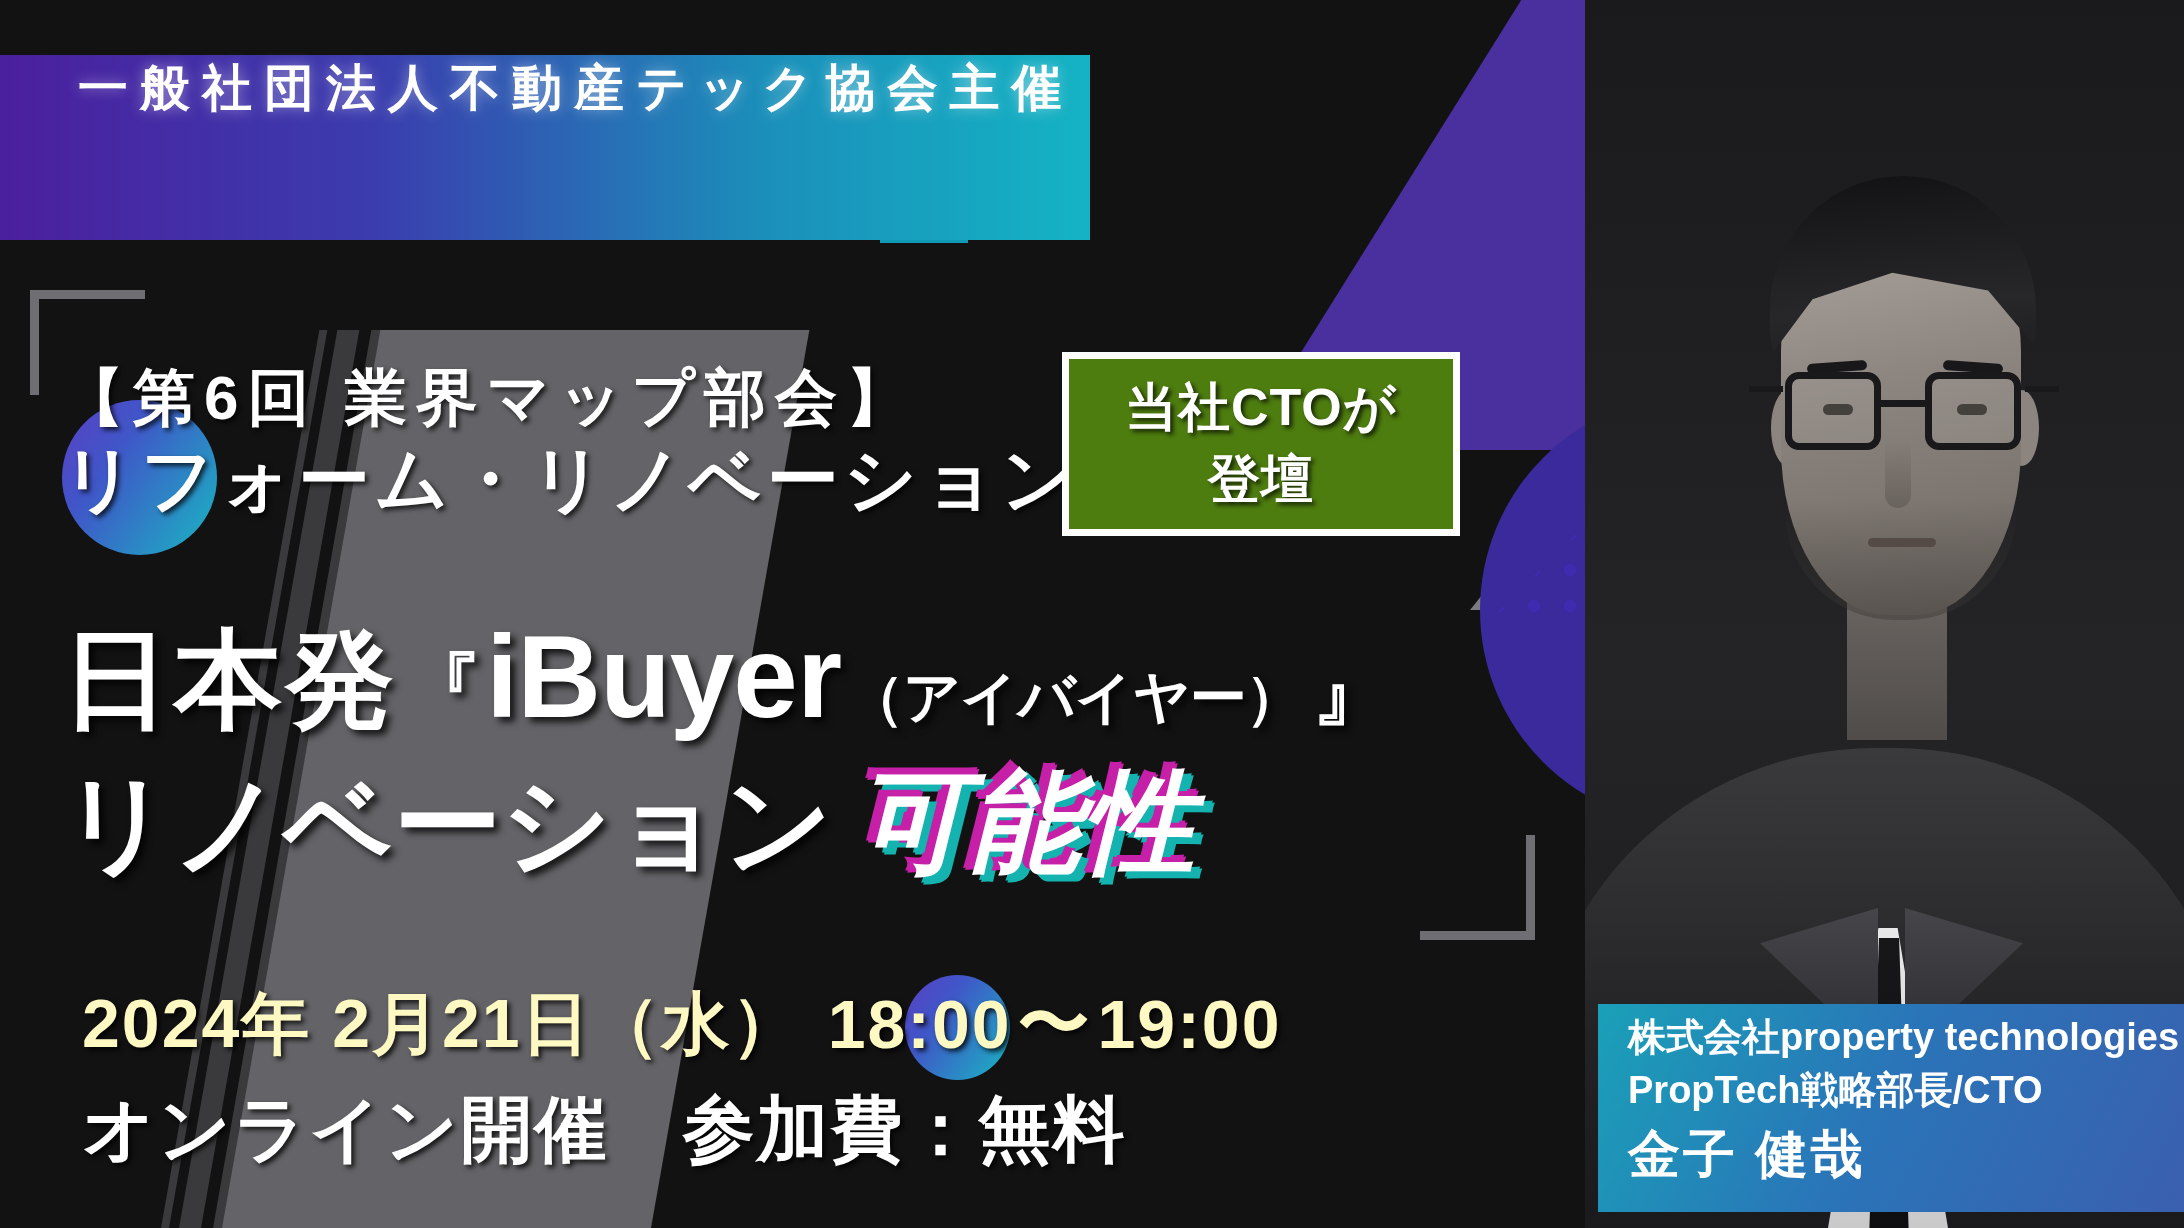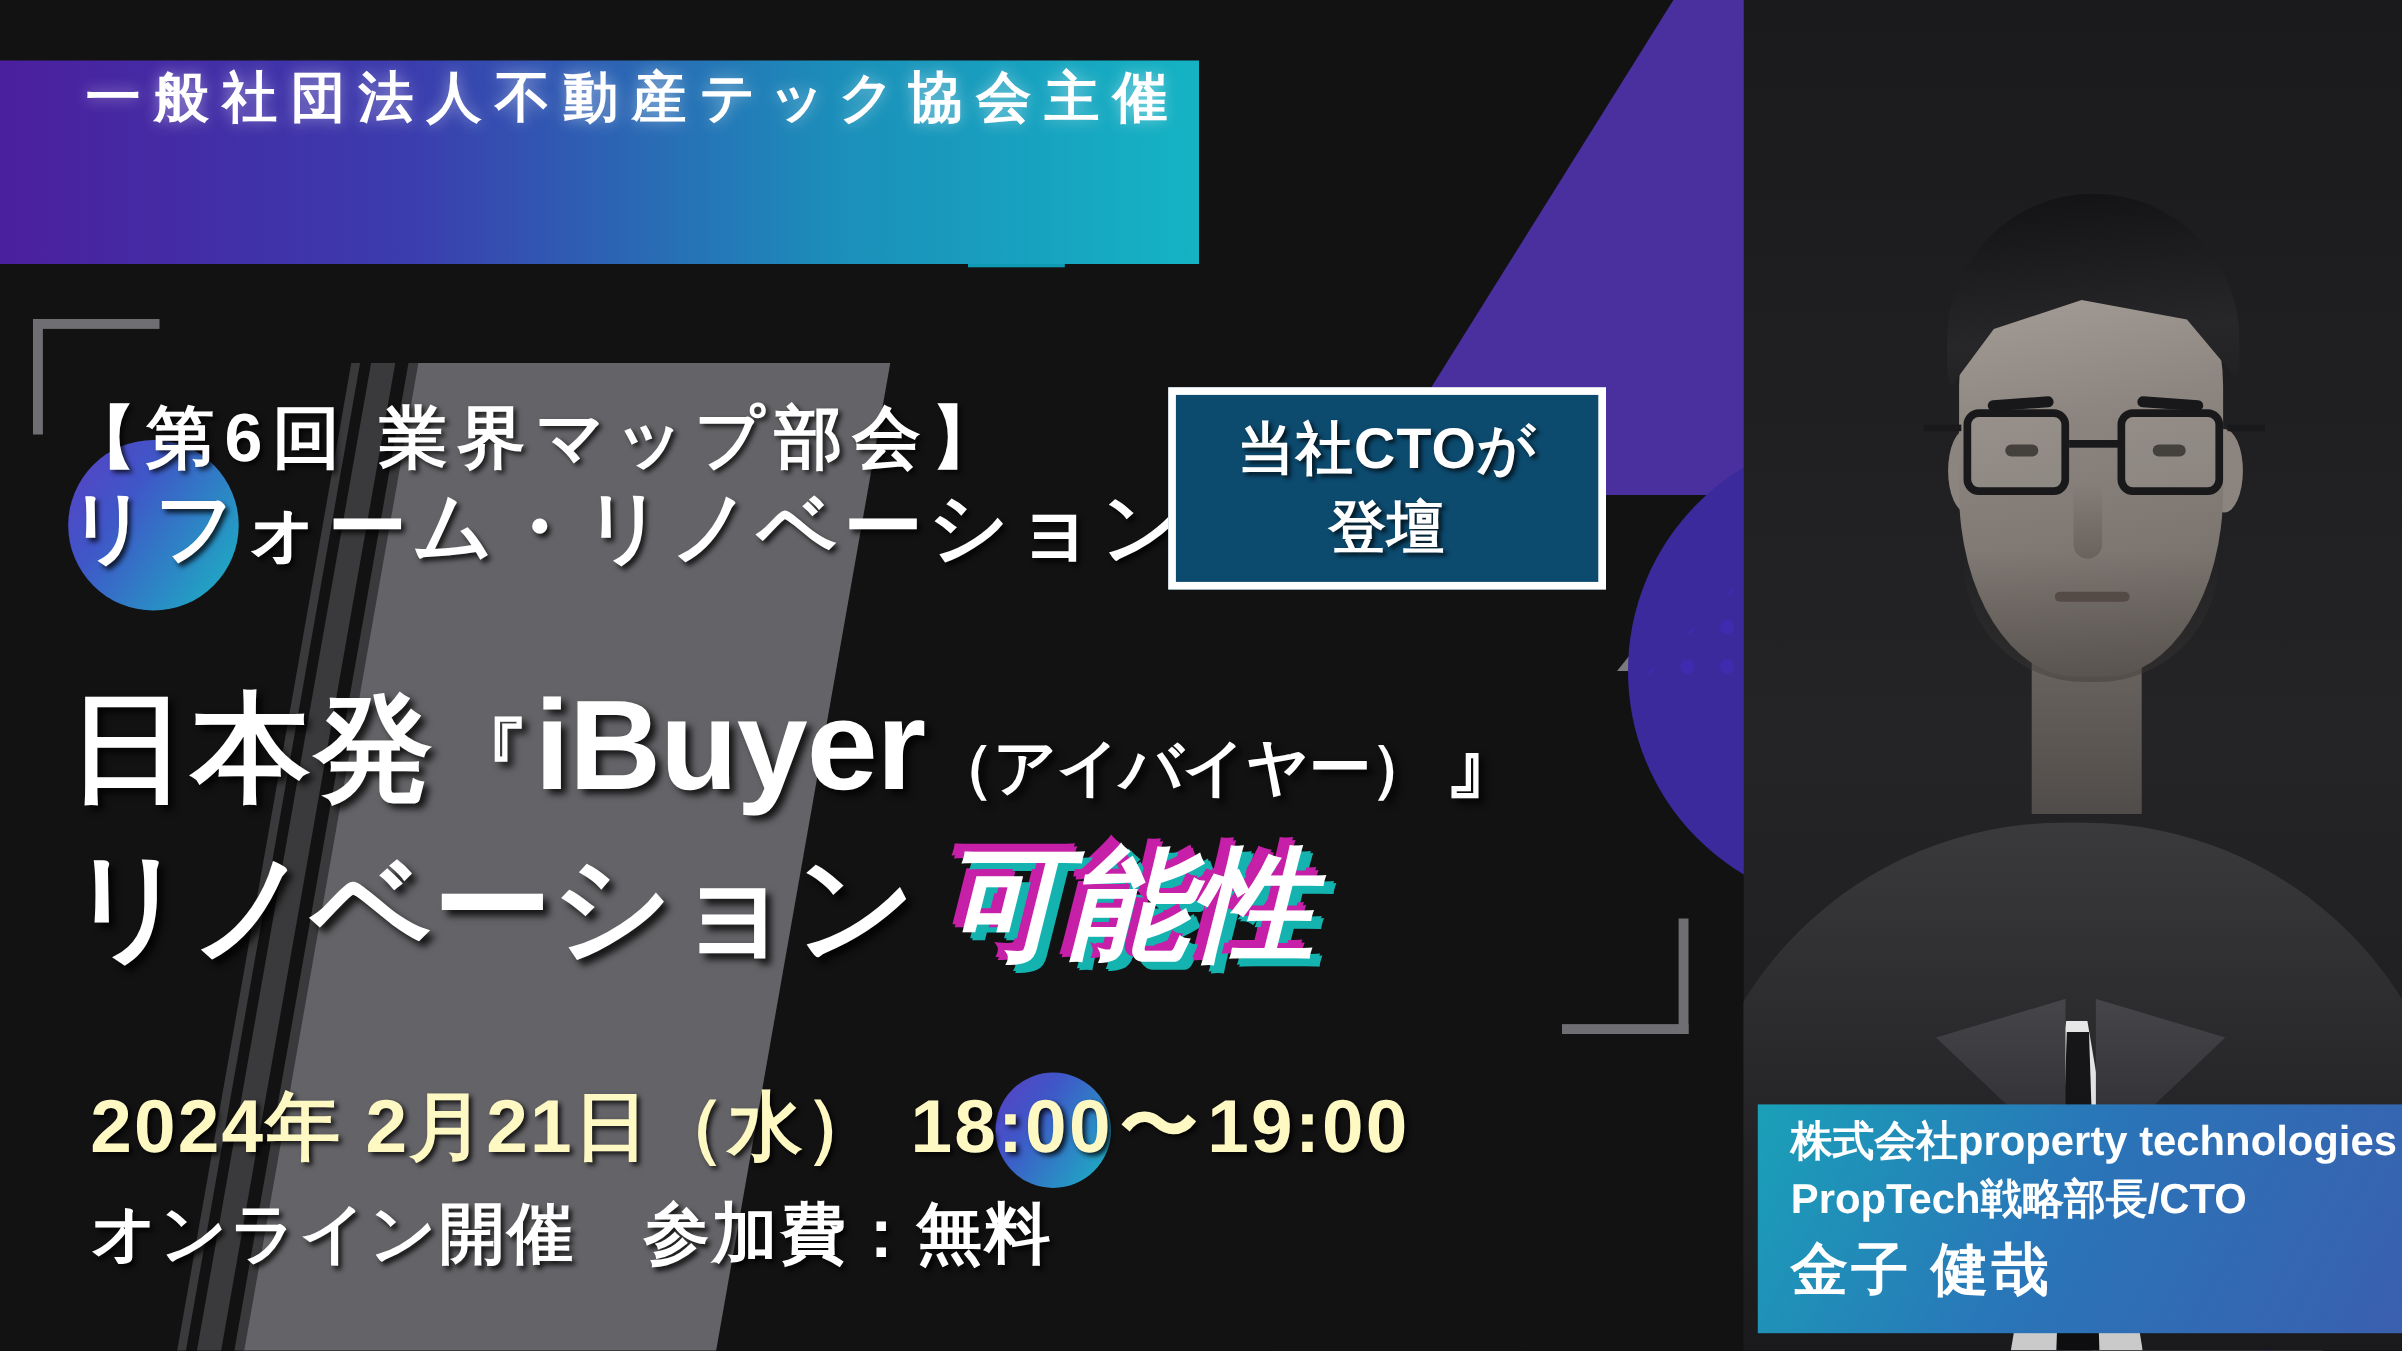--- a/index.html
+++ b/index.html
@@ -181,21 +181,21 @@
        7px  5px 0 #14b3b0,
       -9px -7px 0 #c61fa8,
        9px  7px 0 #14b3b0;
   }
 
   
   .cto-badge {
     position:absolute; top:352px; left:1062px;
     width:398px; height:184px;
     border:7px solid #ffffff;
-    background:#0c4a6e;
+    background:#4d7c0f;
     display:flex; flex-direction:column;
     align-items:center; justify-content:center;
     gap:2px;
   }
   .cto-badge span {
     color:#fff; font-weight:900;
     font-size:52px; letter-spacing:1px;
     white-space:nowrap;
     text-shadow:3px 3px 4px rgba(0,0,0,.7);
   }
@@ -208,21 +208,21 @@
     font-size:68px; letter-spacing:2px;
     white-space:nowrap;
     text-shadow:3px 3px 5px rgba(0,0,0,.8);
   }
   .date-row .gap { display:inline-block; width:26px; }
   .tilde { font-size:72px; padding:0 6px; }
 
   .info-row {
     position:absolute; top:1082px; left:82px;
     color:#fff; font-weight:700;
-    font-size:60px; letter-spacing:2px;
+    font-size:72px; letter-spacing:2px;
     white-space:nowrap;
     text-shadow:3px 3px 5px rgba(0,0,0,.8);
   }
 
   
   .portrait {
     position:absolute; top:0; left:1585px;
     width:599px; height:1228px;
     overflow:hidden;
   }

